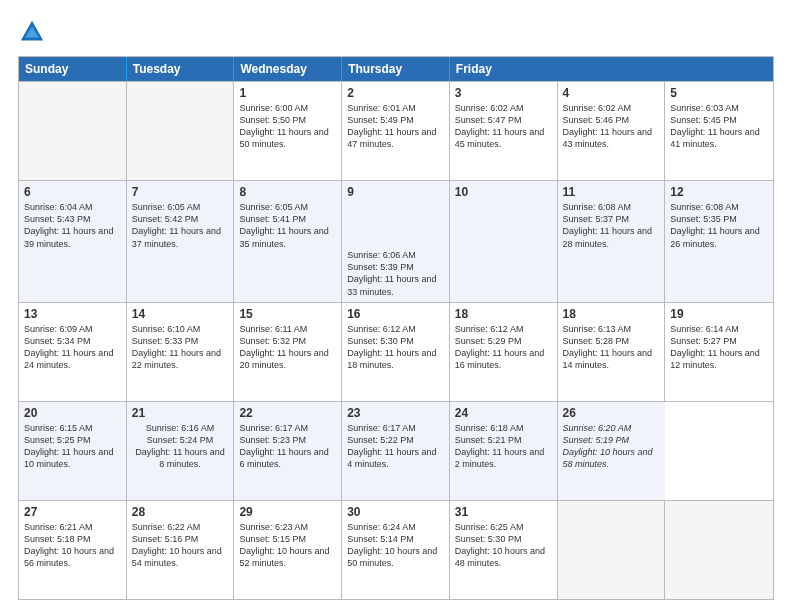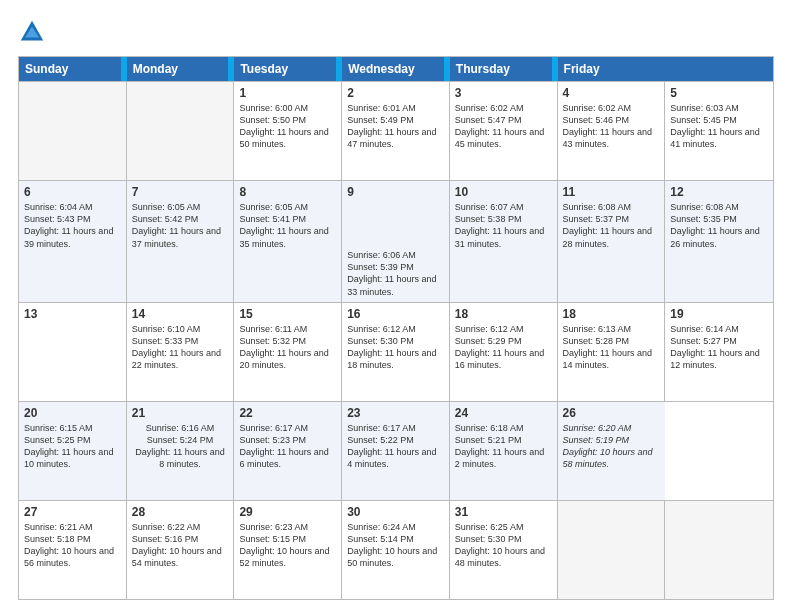--- a/index.html
+++ b/index.html
@@ -70,21 +70,21 @@
       display: grid;
       grid-template-columns: repeat(7, 1fr);
       background: #2a6db5;
     }
     .cal-header-cell {
       color: #fff;
       font-size: 12px;
       font-weight: bold;
       padding: 5px 6px;
       text-align: left;
-      border-right: 6px solid #0ea5e9;
+      border-right: 1px solid #0ea5e9;
     }
     .cal-header-cell:last-child { border-right: none; }
     .cal-body {
       flex: 1;
       display: flex;
       flex-direction: column;
     }
     .cal-row {
       display: grid;
       grid-template-columns: repeat(7, 1fr);
@@ -132,21 +132,20 @@
     </div>
     <div class="title-block">
       <div class="month-title"></div>
       <div class="location"></div>
     </div>
   </div>
 
   <div class="calendar">
     <div class="cal-header" id="cal-header">
         <div class="cal-header-cell">Sunday</div>
-        <div class="cal-header-cell">Monday</div>
         <div class="cal-header-cell">Tuesday</div>
         <div class="cal-header-cell">Wednesday</div>
         <div class="cal-header-cell">Thursday</div>
         <div class="cal-header-cell">Friday</div>
       </div>
     <div class="cal-body" id="cal-body">
         <div class="cal-row">
           <div class="cal-cell empty"></div>
           <div class="cal-cell empty"></div>
           <div class="cal-cell">
@@ -200,40 +199,40 @@
 Daylight: 11 hours and 35 minutes.</div>
           </div>
           <div class="cal-cell">
             <div class="day-num">9</div>
             <div class="cell-text" style="white-space: pre-line; margin-top: 48px;">Sunrise: 6:06 AM
 Sunset: 5:39 PM
 Daylight: 11 hours and 33 minutes.</div>
           </div>
           <div class="cal-cell">
             <div class="day-num">10</div>
-            <div class="cell-text" style="white-space: pre-line;">Sunrise: 6:07 AM
-Sunset: 5:38 PM
-Daylight: 11 hours and 31 minutes.</div>
           </div>
           <div class="cal-cell">
             <div class="day-num">11</div>
             <div class="cell-text" style="white-space: pre-line;">Sunrise: 6:08 AM
 Sunset: 5:37 PM
 Daylight: 11 hours and 28 minutes.</div>
           </div>
           <div class="cal-cell">
             <div class="day-num">12</div>
             <div class="cell-text" style="white-space: pre-line;">Sunrise: 6:08 AM
 Sunset: 5:35 PM
 Daylight: 11 hours and 26 minutes.</div>
           </div>
         </div>
         <div class="cal-row">
           <div class="cal-cell">
             <div class="day-num">13</div>
+            <div class="cell-text" style="white-space: pre-line;">Sunrise: 6:09 AM
+Sunset: 5:34 PM
+Daylight: 11 hours and 24 minutes.</div>
           </div>
           <div class="cal-cell">
             <div class="day-num">14</div>
             <div class="cell-text" style="white-space: pre-line;">Sunrise: 6:10 AM
 Sunset: 5:33 PM
 Daylight: 11 hours and 22 minutes.</div>
           </div>
           <div class="cal-cell">
             <div class="day-num">15</div>
             <div class="cell-text" style="white-space: pre-line;">Sunrise: 6:11 AM

